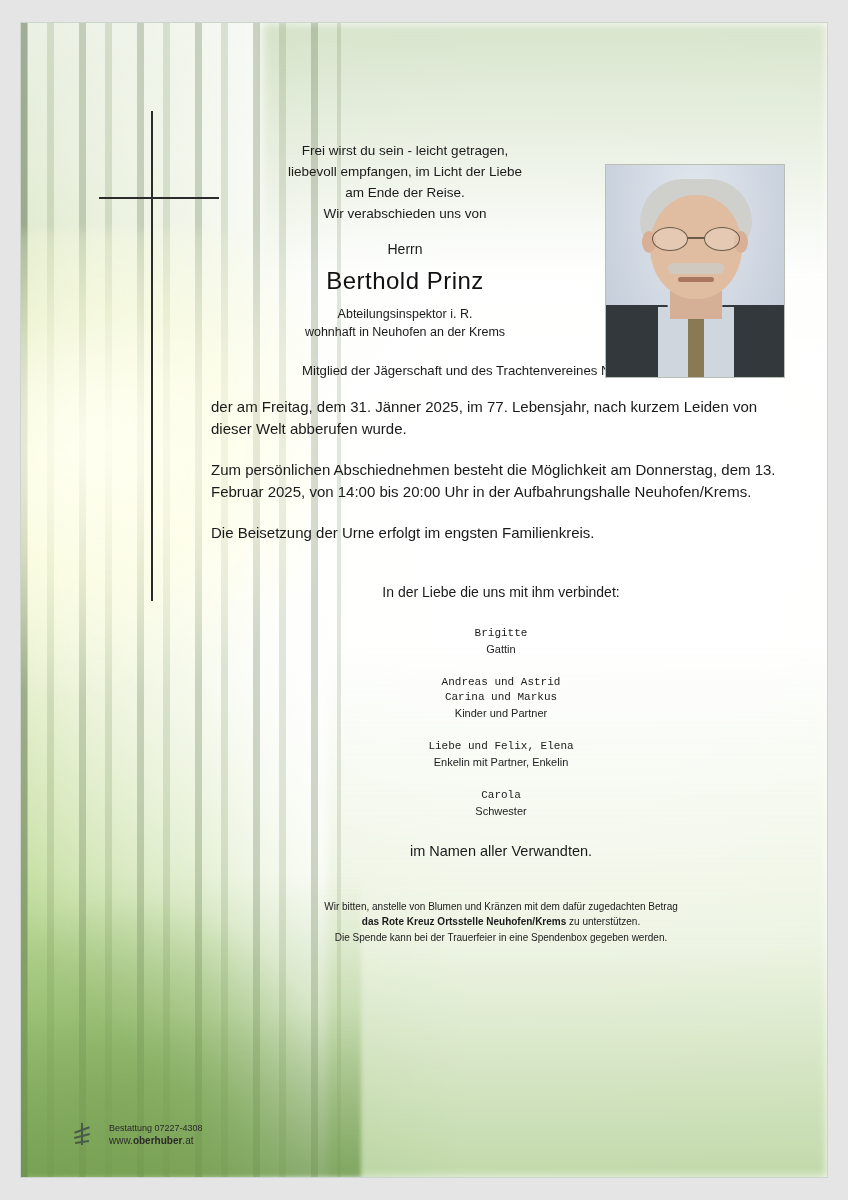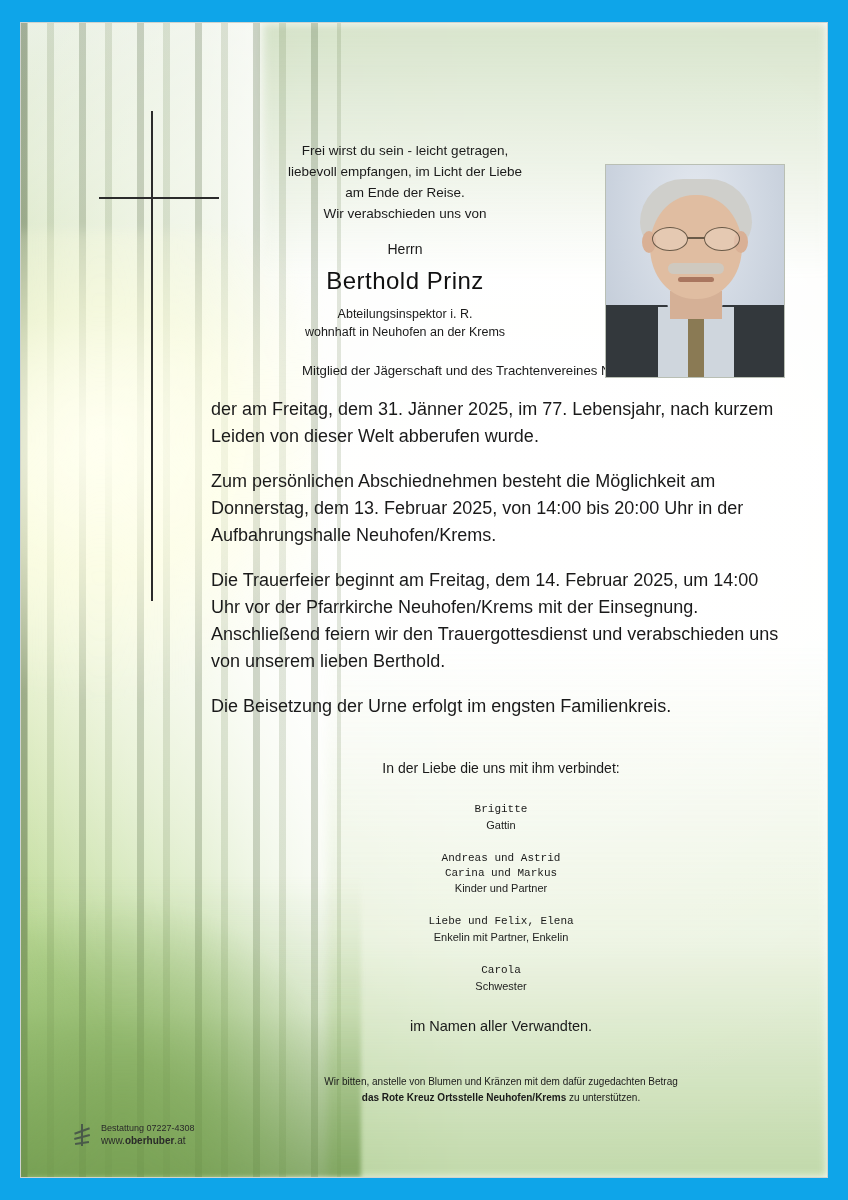--- a/index.html
+++ b/index.html
@@ -12,21 +12,21 @@
     height: 1200px;
     font-family: "Liberation Sans", sans-serif;
     color: #1a1a1a;
     overflow: hidden;
   }
 
   .page {
     position: relative;
     width: 848px;
     height: 1200px;
-    background: #0ea5e9;
+    background: #e5e5e5;
     box-sizing: border-box;
     padding: 22px 20px;
   }
 
   .card {
     position: relative;
     width: 100%;
     height: 100%;
     box-sizing: border-box;
     border: 1px solid #cfd3cf;
@@ -250,21 +250,21 @@
   }
 
   .membership {
     text-align: center;
     font-size: 13.2px;
     margin-top: 22px;
     width: 100%;
   }
 
   .para {
-    font-size: 18px;
+    font-size: 15px;
     line-height: 1.5;
     margin-top: 18px;
     text-align: left;
   }
   .para.center {
     text-align: center;
   }
 
   .family {
     margin-top: 40px;
@@ -298,22 +298,22 @@
     margin-top: 40px;
   }
   .donation .bold { font-weight: bold; }
 
   
   .footer {
     position: absolute;
     left: 52px;
     bottom: 30px;
     display: flex;
-    align-items: center;
-    gap: 8px;
+    align-items: flex-start;
+    gap: 16px;
   }
   .footer .mark {
     width: 20px; height: 22px;
     position: relative;
   }
   .footer .mark .tree {
     position: absolute; left: 8px; top: 0;
     width: 2px; height: 22px; background: #4a5a4a;
   }
   .footer .mark .b1, .footer .mark .b2, .footer .mark .b3 {
@@ -384,21 +384,20 @@
       <div class="name">Berthold Prinz</div>
       <div class="sub">
         <div>Abteilungsinspektor i. R.</div>
         <div>wohnhaft in Neuhofen an der Krems</div>
       </div>
 
       <div class="membership">Mitglied der Jägerschaft und des Trachtenvereines Neuhofen/Krems</div>
 
       <div class="para">der am Freitag, dem 31. Jänner 2025, im 77. Lebensjahr, nach kurzem Leiden von dieser Welt abberufen wurde.</div>
       <div class="para">Zum persönlichen Abschiednehmen besteht die Möglichkeit am Donnerstag, dem 13. Februar 2025, von 14:00 bis 20:00 Uhr in der Aufbahrungshalle Neuhofen/Krems.</div>
-      <div class="para">Die Trauerfeier beginnt am Freitag, dem 14. Februar 2025, um 14:00 Uhr vor der Pfarrkirche Neuhofen/Krems mit der Einsegnung. Anschließend feiern wir den Trauergottesdienst und verabschieden uns von unserem lieben Berthold.</div>
       <div class="para">Die Beisetzung der Urne erfolgt im engsten Familienkreis.</div>
 
       <div class="family">
         <div class="intro">In der Liebe die uns mit ihm verbindet:</div>
 
         <div class="fgroup">
           <div class="fname">Brigitte</div>
           <div class="frel">Gattin</div>
         </div>
 
@@ -417,20 +416,21 @@
           <div class="fname">Carola</div>
           <div class="frel">Schwester</div>
         </div>
 
         <div class="closing">im Namen aller Verwandten.</div>
       </div>
 
       <div class="donation">
         <div>Wir bitten, anstelle von Blumen und Kränzen mit dem dafür zugedachten Betrag</div>
         <div><span class="bold">das Rote Kreuz Ortsstelle Neuhofen/Krems</span><span> zu unterstützen.</span></div>
+        <div>Die Spende kann bei der Trauerfeier in eine Spendenbox gegeben werden.</div>
       </div>
 
     </div>
 
     <div class="footer">
       <div class="mark">
         <div class="tree"></div>
         <div class="b1"></div>
         <div class="b2"></div>
         <div class="b3"></div>

